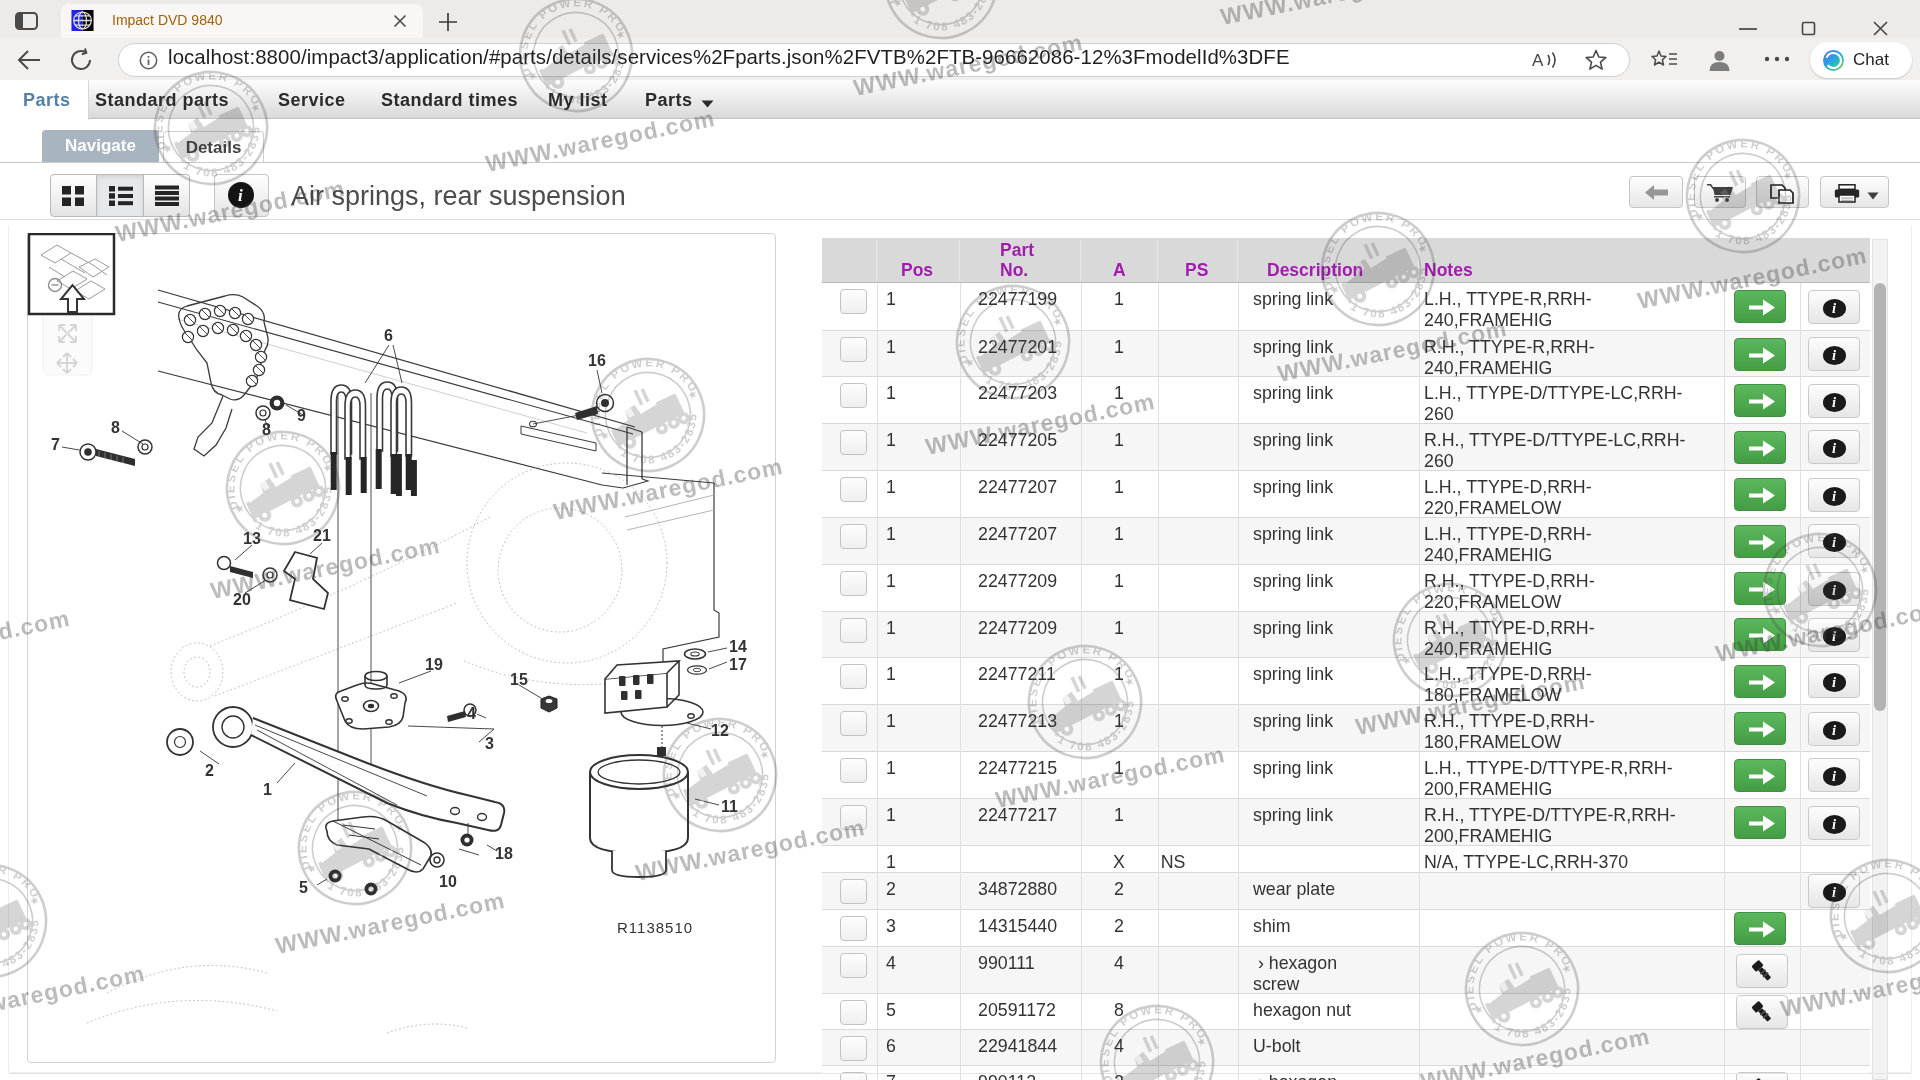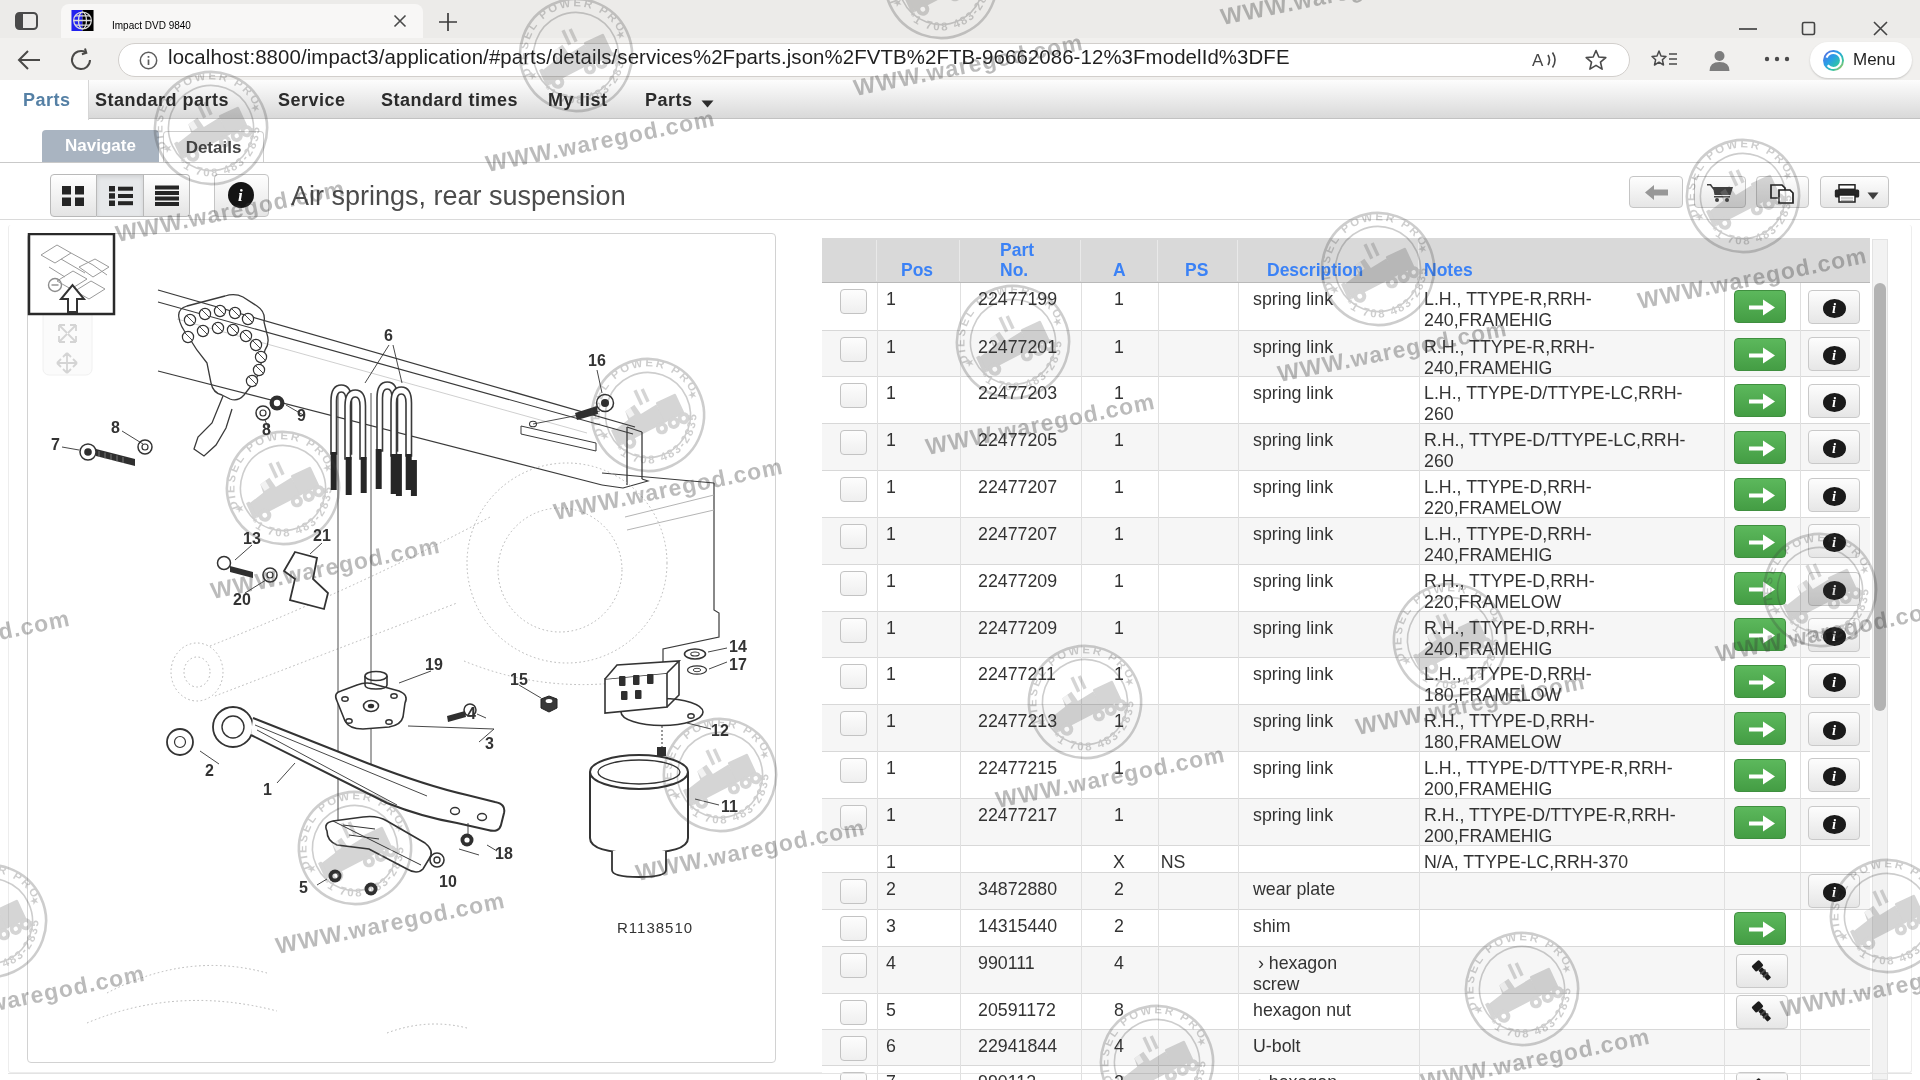--- a/index.html
+++ b/index.html
@@ -25,21 +25,21 @@
 .vbtn.on{background:#e6e8ea;box-shadow:inset 0 2px 4px rgba(0,0,0,.10)}
 .tbtn{position:absolute;top:176px;height:32px;border:1px solid #c5c5c5;border-radius:4px;background:linear-gradient(#fefefe,#e6e6e6)}
 #title{position:absolute;left:291px;top:181px;font-size:27px;color:#4c4c4c}
 
 #wrap{position:absolute;left:8px;top:225px;width:1904px;height:848px;border:1px solid #ededed;border-top:none;border-radius:3px}
 #dpanel{position:absolute;left:27px;top:233px;width:749px;height:830px;background:#fff;border:1px solid #d2d2d2;border-radius:4px}
 #draw{position:absolute;left:27px;top:233px}
 
 #tbl{position:absolute;left:822px;top:238px;width:1048px;height:842px;border:1px solid #c9c9c9;border-bottom:none;background:#fff}
 #thead{position:absolute;left:822px;top:238px;width:1048px;height:45px;background:#d9d9d9;border-bottom:1px solid #b9b9b9}
-.hc{position:absolute;font-size:17.5px;font-weight:bold;color:#3b82f6}
+.hc{position:absolute;font-size:17.5px;font-weight:bold;color:#a21caf}
 .trow{position:absolute;left:822px;width:1048px;background:#fff;border-bottom:1px solid #d8d8d8}
 .trow.zeb{background:#f6f6f6}
 .tc{position:absolute;font-size:17.8px;color:#333;line-height:21px;white-space:nowrap}
 .tcc{transform:translateX(-50%)}
 .cl{position:absolute;top:283px;width:1px;height:797px;background:#e0e0e0}
 .cb{position:absolute;left:840px;width:27px;height:25px;border:1px solid #c3c3c3;border-radius:4px;background:linear-gradient(#fdfdfd,#efefef)}
 .gbtn{position:absolute;width:52px;height:33px;border-radius:4px;background:linear-gradient(#5cb85c,#449d44);border:1px solid #3f8f3f}
 .ibtn,.sbtn{position:absolute;width:52px;height:34px;border-radius:4px;border:1px solid #c9c9c9;background:linear-gradient(#fdfdfd,#e6e6e6)}
 .icirc{position:absolute;left:14px;top:7.5px;width:23px;height:19px;border-radius:50%;background:#1a1a1a}
 .icirc i{position:absolute;left:9px;top:1px;color:#fff;font-family:"Liberation Serif",serif;font-size:14.5px;font-weight:bold}
@@ -59,21 +59,21 @@
 </svg>
 <svg class="abs" style="left:70px;top:10px" width="25" height="21" viewBox="0 0 21 20">
  <rect width="10.5" height="20" fill="#2222ee"></rect>
       <rect x="10.5" width="10.5" height="20" fill="#000"></rect>
  <g stroke="#dcdcdc" stroke-width="1.2" fill="none">
   <ellipse cx="10.5" cy="10" rx="8.4" ry="8"></ellipse>
   <ellipse cx="10.5" cy="10" rx="3.8" ry="8"></ellipse>
   <path d="M2.1 10 h16.8 M3.2 5.5 h14.6 M3.2 14.5 h14.6"></path>
  </g>
 </svg>
-<span class="abs" style="left:112px;top:20px;font-size:10px;color:#000000">Impact DVD 9840</span>
+<span class="abs" style="left:112px;top:12px;font-size:14px;color:#a16207">Impact DVD 9840</span>
 <svg class="abs" style="left:393px;top:14px" width="14" height="14" viewBox="0 0 14 14">
       <path d="M1.5 1.5 L12.5 12.5 M12.5 1.5 L1.5 12.5" stroke="#4a4a4a" stroke-width="1.6"></path>
     </svg>
 <svg class="abs" style="left:438px;top:12px" width="20" height="20" viewBox="0 0 20 20">
       <path d="M10 1 V19 M1 10 H19" stroke="#3c3c3c" stroke-width="1.7"></path>
     </svg>
 <g>
 <svg class="abs" style="left:1737px;top:27px" width="22" height="4" viewBox="0 0 22 4">
         <path d="M2 2 H20" stroke="#444" stroke-width="1.7"></path>
       </svg>
@@ -123,21 +123,21 @@
         <linearGradient id="cop" x1="0" y1="0" x2="1" y2="1">
           <stop offset="0" stop-color="#6262e0"></stop>
           <stop offset=".4" stop-color="#2a9ee8"></stop>
           <stop offset=".7" stop-color="#30c3a8"></stop>
           <stop offset="1" stop-color="#e8c43a"></stop>
         </linearGradient>
       </defs>
  <circle cx="11.5" cy="11.5" r="10.5" fill="url(#cop)"></circle>
  <path d="M11.5 4 a7.5 7.5 0 0 1 0 15 a7.5 7.5 0 0 1 0 -15" fill="none" stroke="#fff" stroke-width="2.2" stroke-dasharray="30 8"></path>
 </svg>
-<span class="abs" style="left:1853px;top:50px;font-size:17px;color:#1f1f1f">Menu</span>
+<span class="abs" style="left:1853px;top:50px;font-size:17px;color:#1f1f1f">Chat</span>
 
 
 <div id="navbar"></div>
 <div id="ptab"></div>
 <span class="ntab" style="left:23px;color:#5580a5">Parts</span>
 <span class="ntab" style="left:95px">Standard parts</span>
 <span class="ntab" style="left:278px">Service</span>
 <span class="ntab" style="left:381px">Standard times</span>
 <span class="ntab" style="left:548px">My list</span>
 <span class="ntab" style="left:645px">Parts</span>

